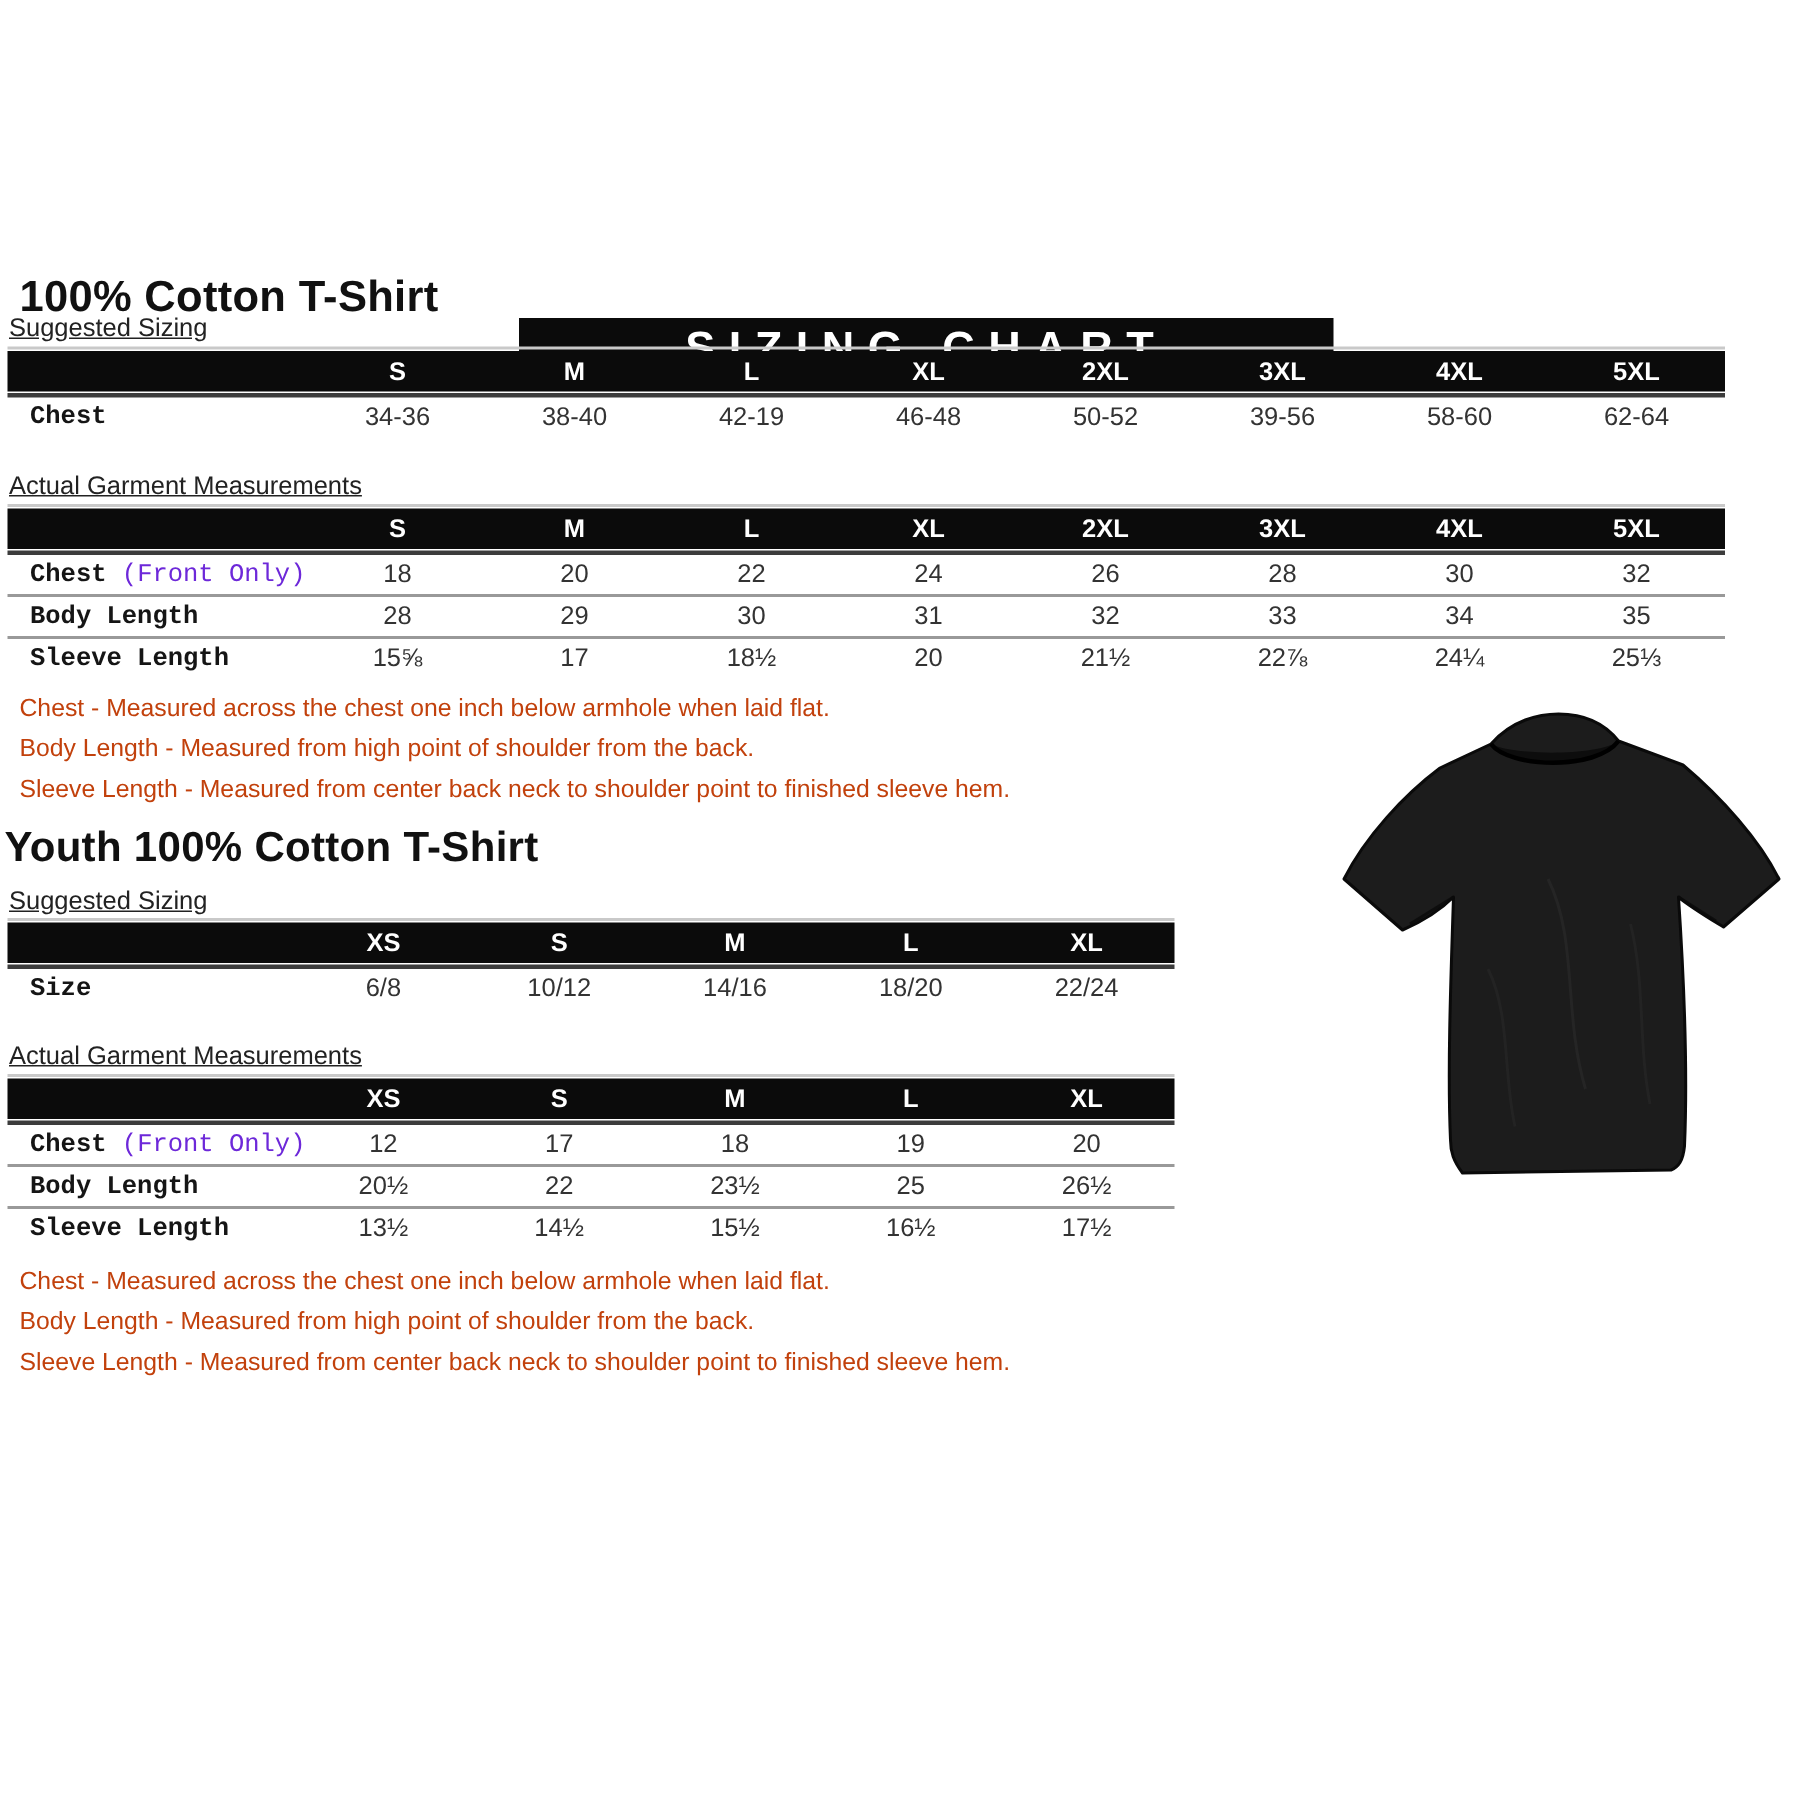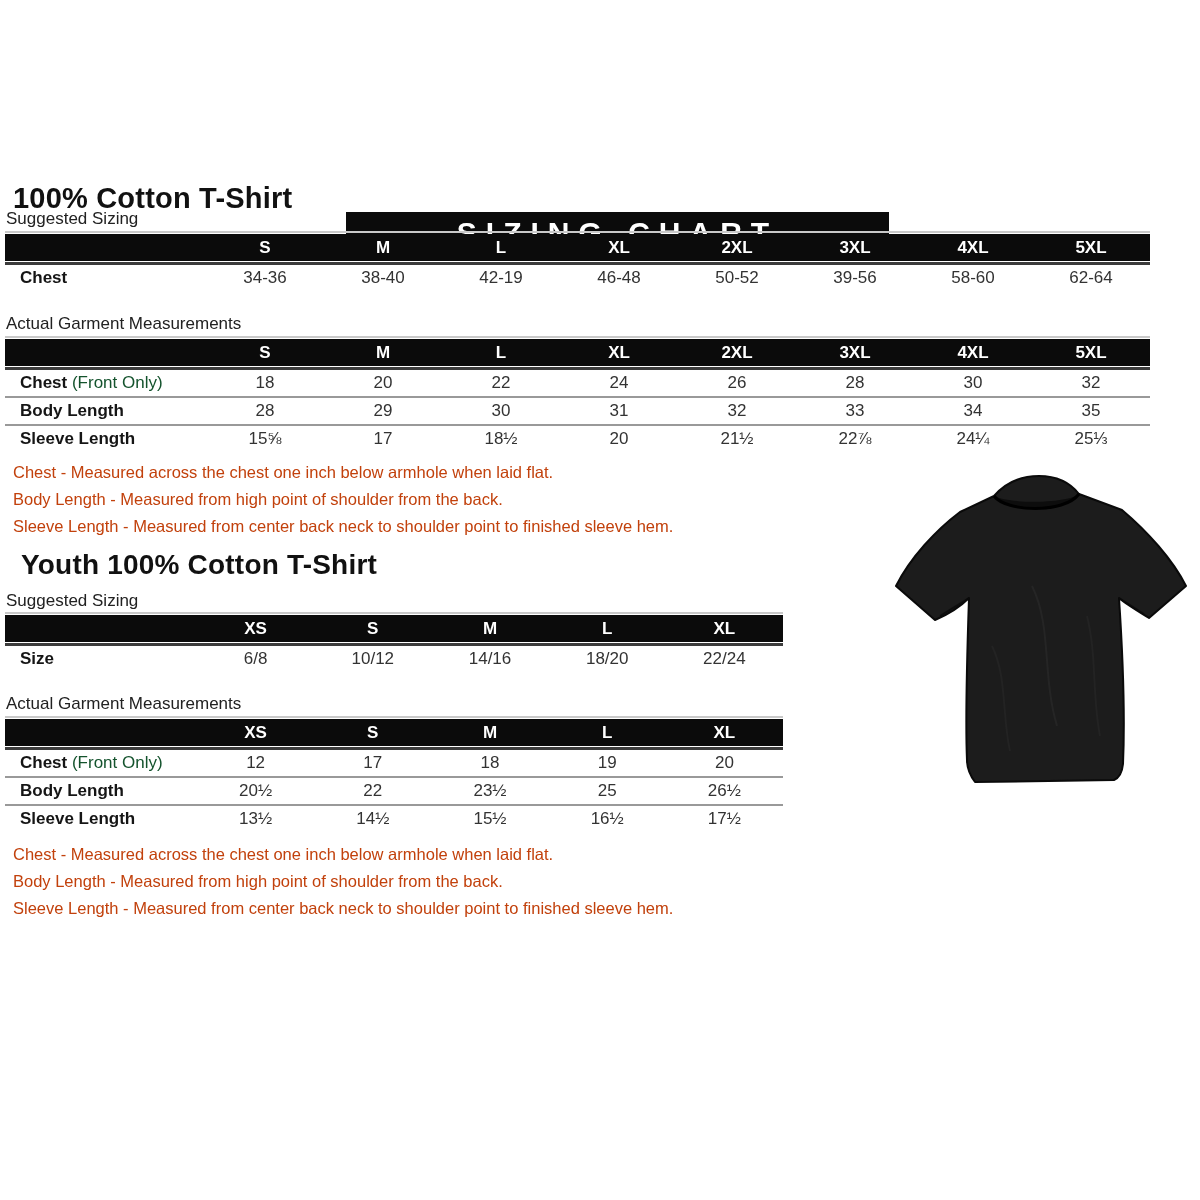--- a/index.html
+++ b/index.html
@@ -8,36 +8,36 @@
     font-family:"Liberation Sans", sans-serif;color:#2d2d2d;overflow:hidden;
   }
   .abs{position:absolute;}
 
   
   .main-title{font-size:29px;font-weight:bold;color:#111;letter-spacing:0.2px;}
   .banner{
     background:#0b0b0b;color:#fff;display:flex;align-items:center;justify-content:center;
     font-size:30px;font-weight:bold;letter-spacing:9px;
   }
-  .section-label{font-size:17px;color:#222;}
+  .section-label{font-size:17px;color:#222;text-decoration:underline;}
 
   
   .size-table{border-top:2px solid #c9c9c9;}
   .trow{display:grid;align-items:center;}
   .adult-cols{grid-template-columns:201px repeat(8,1fr);}
   .youth-cols{grid-template-columns:192px repeat(5,1fr);}
   .thead{background:#0b0b0b;color:#ffffff;height:27px;margin-top:1px;}
   .thead .cell{font-weight:bold;font-size:17px;}
   .tdata{height:26px;font-size:17px;color:#333;}
   .tdata.first{border-top:3px solid #3c3c3c;margin-top:1px;}
   .tdata + .tdata{border-top:2px solid #999;}
   .cell{text-align:center;white-space:nowrap;}
-  .label-cell{text-align:left;padding-left:15px;}
+  .label-cell{text-align:left;padding-left:15px;font-family:Liberation Mono, monospace;}
   .label-cell b{color:#151515;}
-  .label-cell span{color:#14532d;}
+  .label-cell span{color:#6d28d9;}
 
   
   .notes{font-size:16.5px;color:#c2410c;}
   .notes div{line-height:27px;}
 
   .tshirt-wrap{pointer-events:none;}
 </style>
 </head>
 <body>
 
@@ -120,21 +120,21 @@
       <div class="cell">25⅓</div>
     </div>
   </div>
 
 <div class="abs notes" style="left:13px;top:459px;">
     <div>Chest - Measured across the chest one inch below armhole when laid flat.</div>
     <div>Body Length - Measured from high point of shoulder from the back.</div>
     <div>Sleeve Length - Measured from center back neck to shoulder point to finished sleeve hem.</div>
   </div>
 
-<div class="abs main-title" style="left:21px;top:549px;font-size:28px;">Youth 100% Cotton T-Shirt</div>
+<div class="abs main-title" style="left:3px;top:549px;font-size:28px;">Youth 100% Cotton T-Shirt</div>
 
 <div class="abs section-label" style="left:6px;top:591px;">Suggested Sizing</div>
 
 <div class="abs size-table" style="left:5px;top:612px;width:778px;">
     <div class="trow thead youth-cols">
       <div class="cell label-cell"></div>
       <div class="cell">XS</div>
       <div class="cell">S</div>
       <div class="cell">M</div>
       <div class="cell">L</div>

